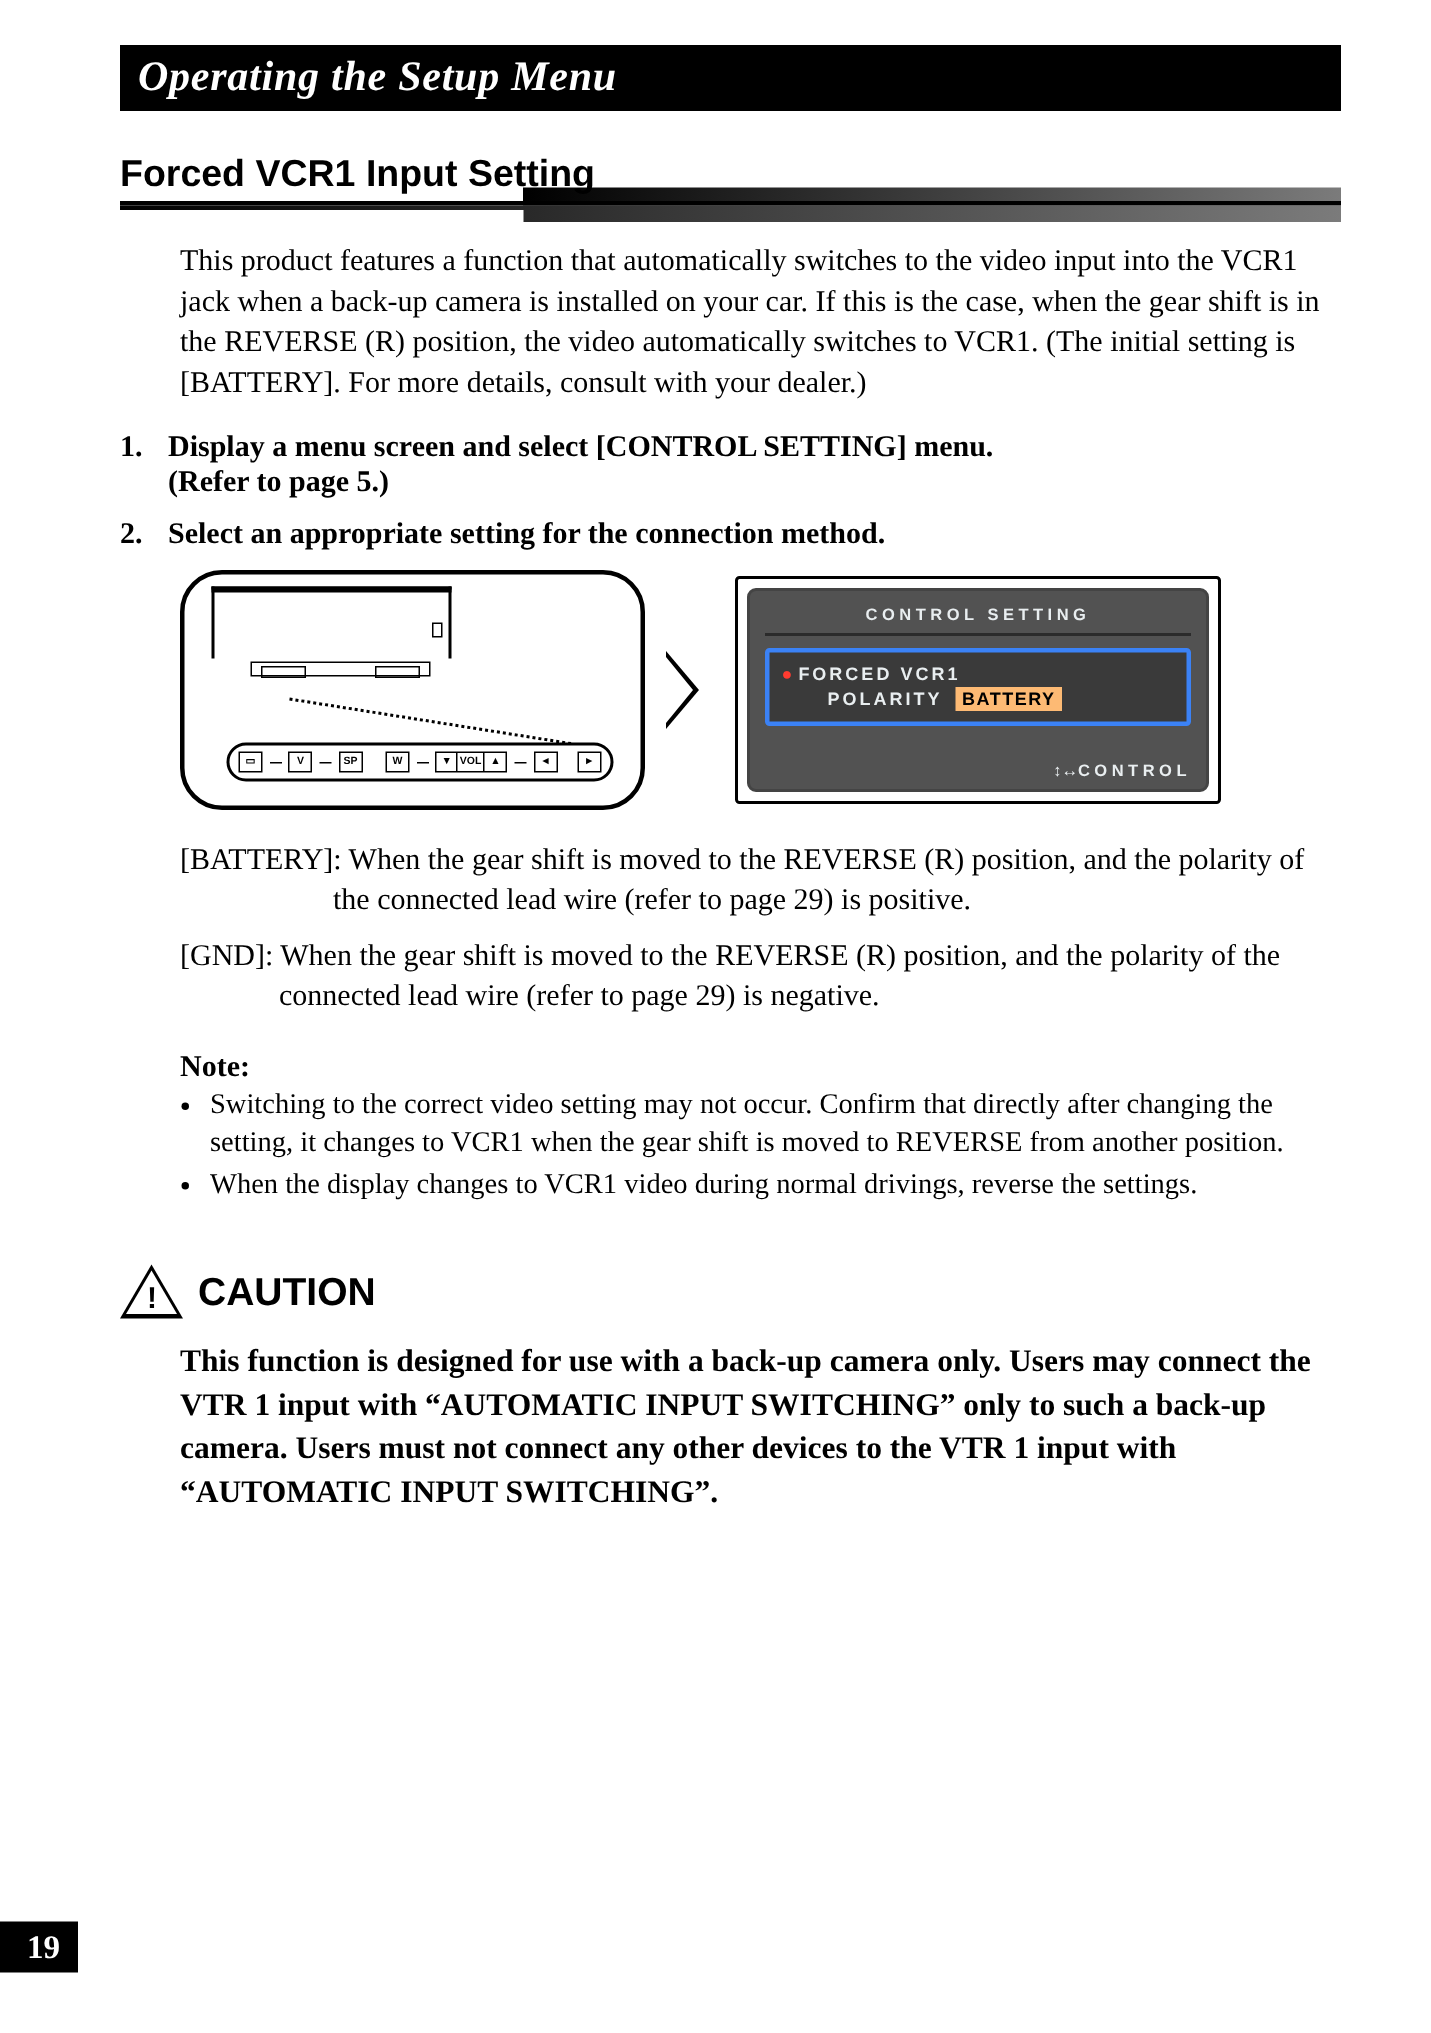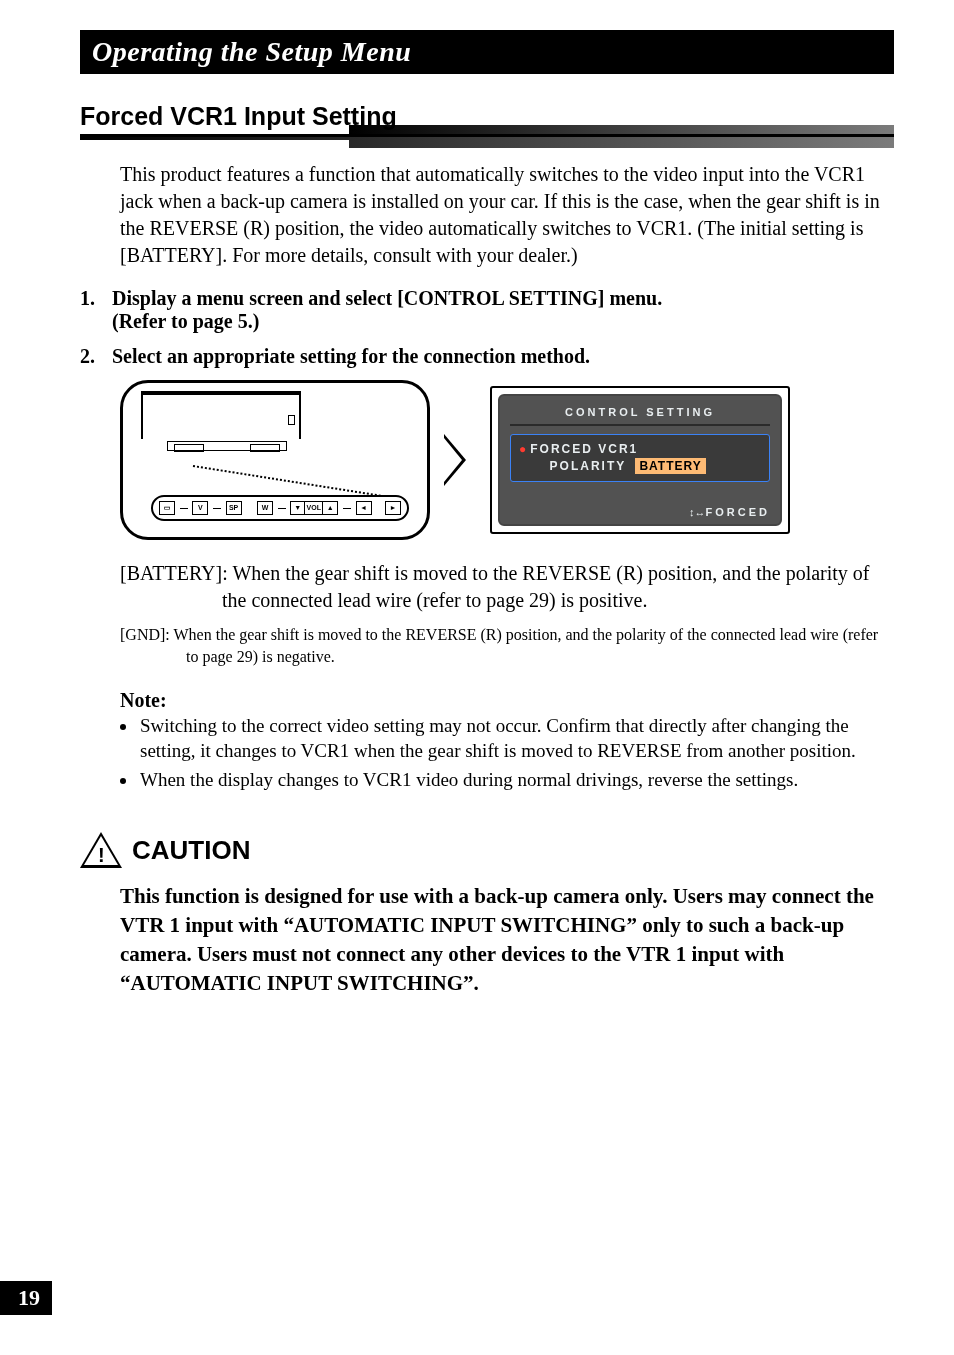--- a/index.html
+++ b/index.html
@@ -185,21 +185,21 @@
     position:absolute;
     left:-22px; top:-22px;
     width:0; height:0;
     border-top: 22px solid transparent;
     border-bottom: 22px solid transparent;
     border-left: 18px solid #fff;
   }
 
   
   .osd {
-    width: 300px;
+    width: 324px;
     border: 2px solid #000;
     padding: 6px;
     border-radius: 3px;
     margin-left: 10px;
   }
   .osd-inner {
     border: 2px solid #444;
     border-radius: 6px;
     background: #525252;
     color: #cfd8dc;
@@ -214,21 +214,21 @@
     color: #e9eef0;
     text-align: center;
     padding-bottom: 6px;
     border-bottom: 2px solid #2b2b2b;
     margin-bottom: 8px;
     font-size: 11px;
     letter-spacing: 3px;
   }
   .osd-row {
     background: #3a3a3a;
-    border: 1px solid #3b82f6;
+    border: 3px solid #3b82f6;
     border-radius: 3px;
     padding: 6px 8px;
     margin-bottom: 24px;
     line-height: 1.4;
   }
   .osd-bullet{ color:#ff3b30; margin-right:4px; letter-spacing:0; }
   .osd-key { color:#e9eef0; }
   .osd-val {
     background: #fdba74;
     color: #000;
@@ -246,21 +246,21 @@
 
   .option-block {
     margin: 0 0 10px 40px;
     font-size: 20px;
     line-height: 1.35;
     text-indent: -102px;
     padding-left: 102px;
   }
   .option-block-gnd {
     margin: 0 0 22px 40px;
-    font-size: 16px;
+    font-size: 20px;
     line-height: 1.35;
     text-indent: -66px;
     padding-left: 66px;
   }
 
   .note-block { margin: 0 0 40px 40px; }
   .note-title { font-weight: bold; font-size: 20px; }
   .note-list { margin: 2px 0 0 0; padding-left: 18px; font-size: 19px; line-height:1.3;}
   .note-list li { margin-bottom: 4px; padding-left:2px;}
 
@@ -382,21 +382,21 @@
 
     <div class="osd">
       <div class="osd-inner">
         <div class="osd-title">CONTROL SETTING</div>
         <div class="osd-row">
           <span class="osd-bullet">●</span><span class="osd-key">FORCED VCR1</span><br>
           <span style="visibility:hidden">●</span>&nbsp;&nbsp;&nbsp;&nbsp;<span class="osd-key">POLARITY</span>
           <span class="osd-val">BATTERY</span>
         </div>
         <div class="osd-select">
-          <span class="tri">↕↔</span><span>FORCED</span>
+          <span class="tri">↕↔</span><span>CONTROL</span>
         </div>
       </div>
     </div>
   </div>
 
   <p class="option-block">[BATTERY]: When the gear shift is moved to the REVERSE (R) position, and the polarity of the connected lead wire (refer to page 29) is positive.</p>
   <p class="option-block-gnd">[GND]: When the gear shift is moved to the REVERSE (R) position, and the polarity of the connected lead wire (refer to page 29) is negative.</p>
 
   <div class="note-block">
     <div class="note-title">Note:</div>

